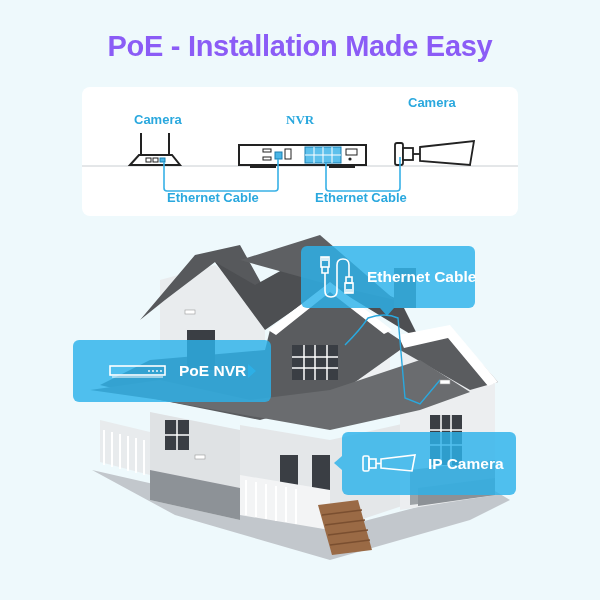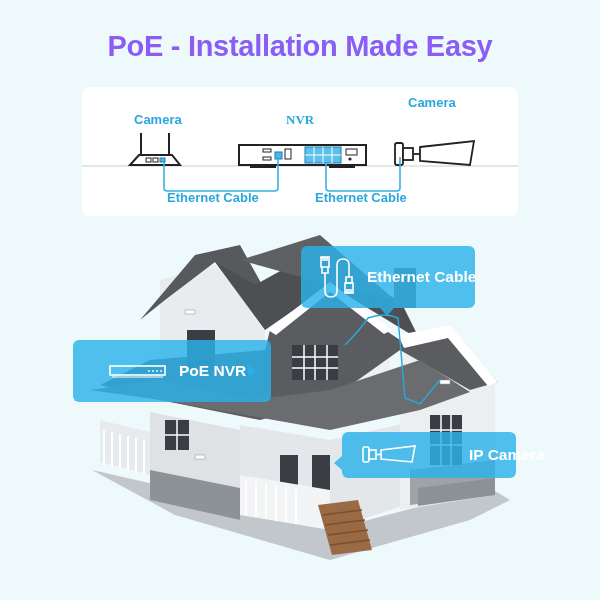--- a/index.html
+++ b/index.html
@@ -178,21 +178,21 @@
     <line x1="3" y1="13" x2="54" y2="13" stroke="#fff" stroke-width="1"></line>
     <circle cx="40" cy="7" r="0.9" fill="#fff"></circle>
       <circle cx="44" cy="7" r="0.9" fill="#fff"></circle>
       <circle cx="48" cy="7" r="0.9" fill="#fff"></circle>
       <circle cx="52" cy="7" r="0.9" fill="#fff"></circle>
   </svg>
   <span class="ctext">PoE NVR</span>
 </div>
 <div class="ptr" style="left:248px;top:364px;border-top:7px solid transparent;border-bottom:7px solid transparent;border-left:8px solid rgba(44,178,234,0.82);"></div>
 
-<div class="callout" style="left:342px;top:432px;width:174px;height:46px;gap:41px;">
+<div class="callout" style="left:342px;top:432px;width:174px;height:63px;">
   <svg width="54" height="22" viewBox="0 0 54 22" style="margin-left:20px;margin-right:12px;">
     <g fill="none" stroke="#fff" stroke-width="1.6">
       <rect x="1" y="3" width="6" height="15" rx="1.5"></rect>
       <rect x="7" y="6" width="7" height="9"></rect>
       <line x1="14" y1="10.5" x2="19" y2="10.5"></line>
       <path d="M19 6 L53 2 L50 18 L19 15 Z"></path>
     </g>
   </svg>
   <span class="ctext">IP Camera</span>
 </div>

